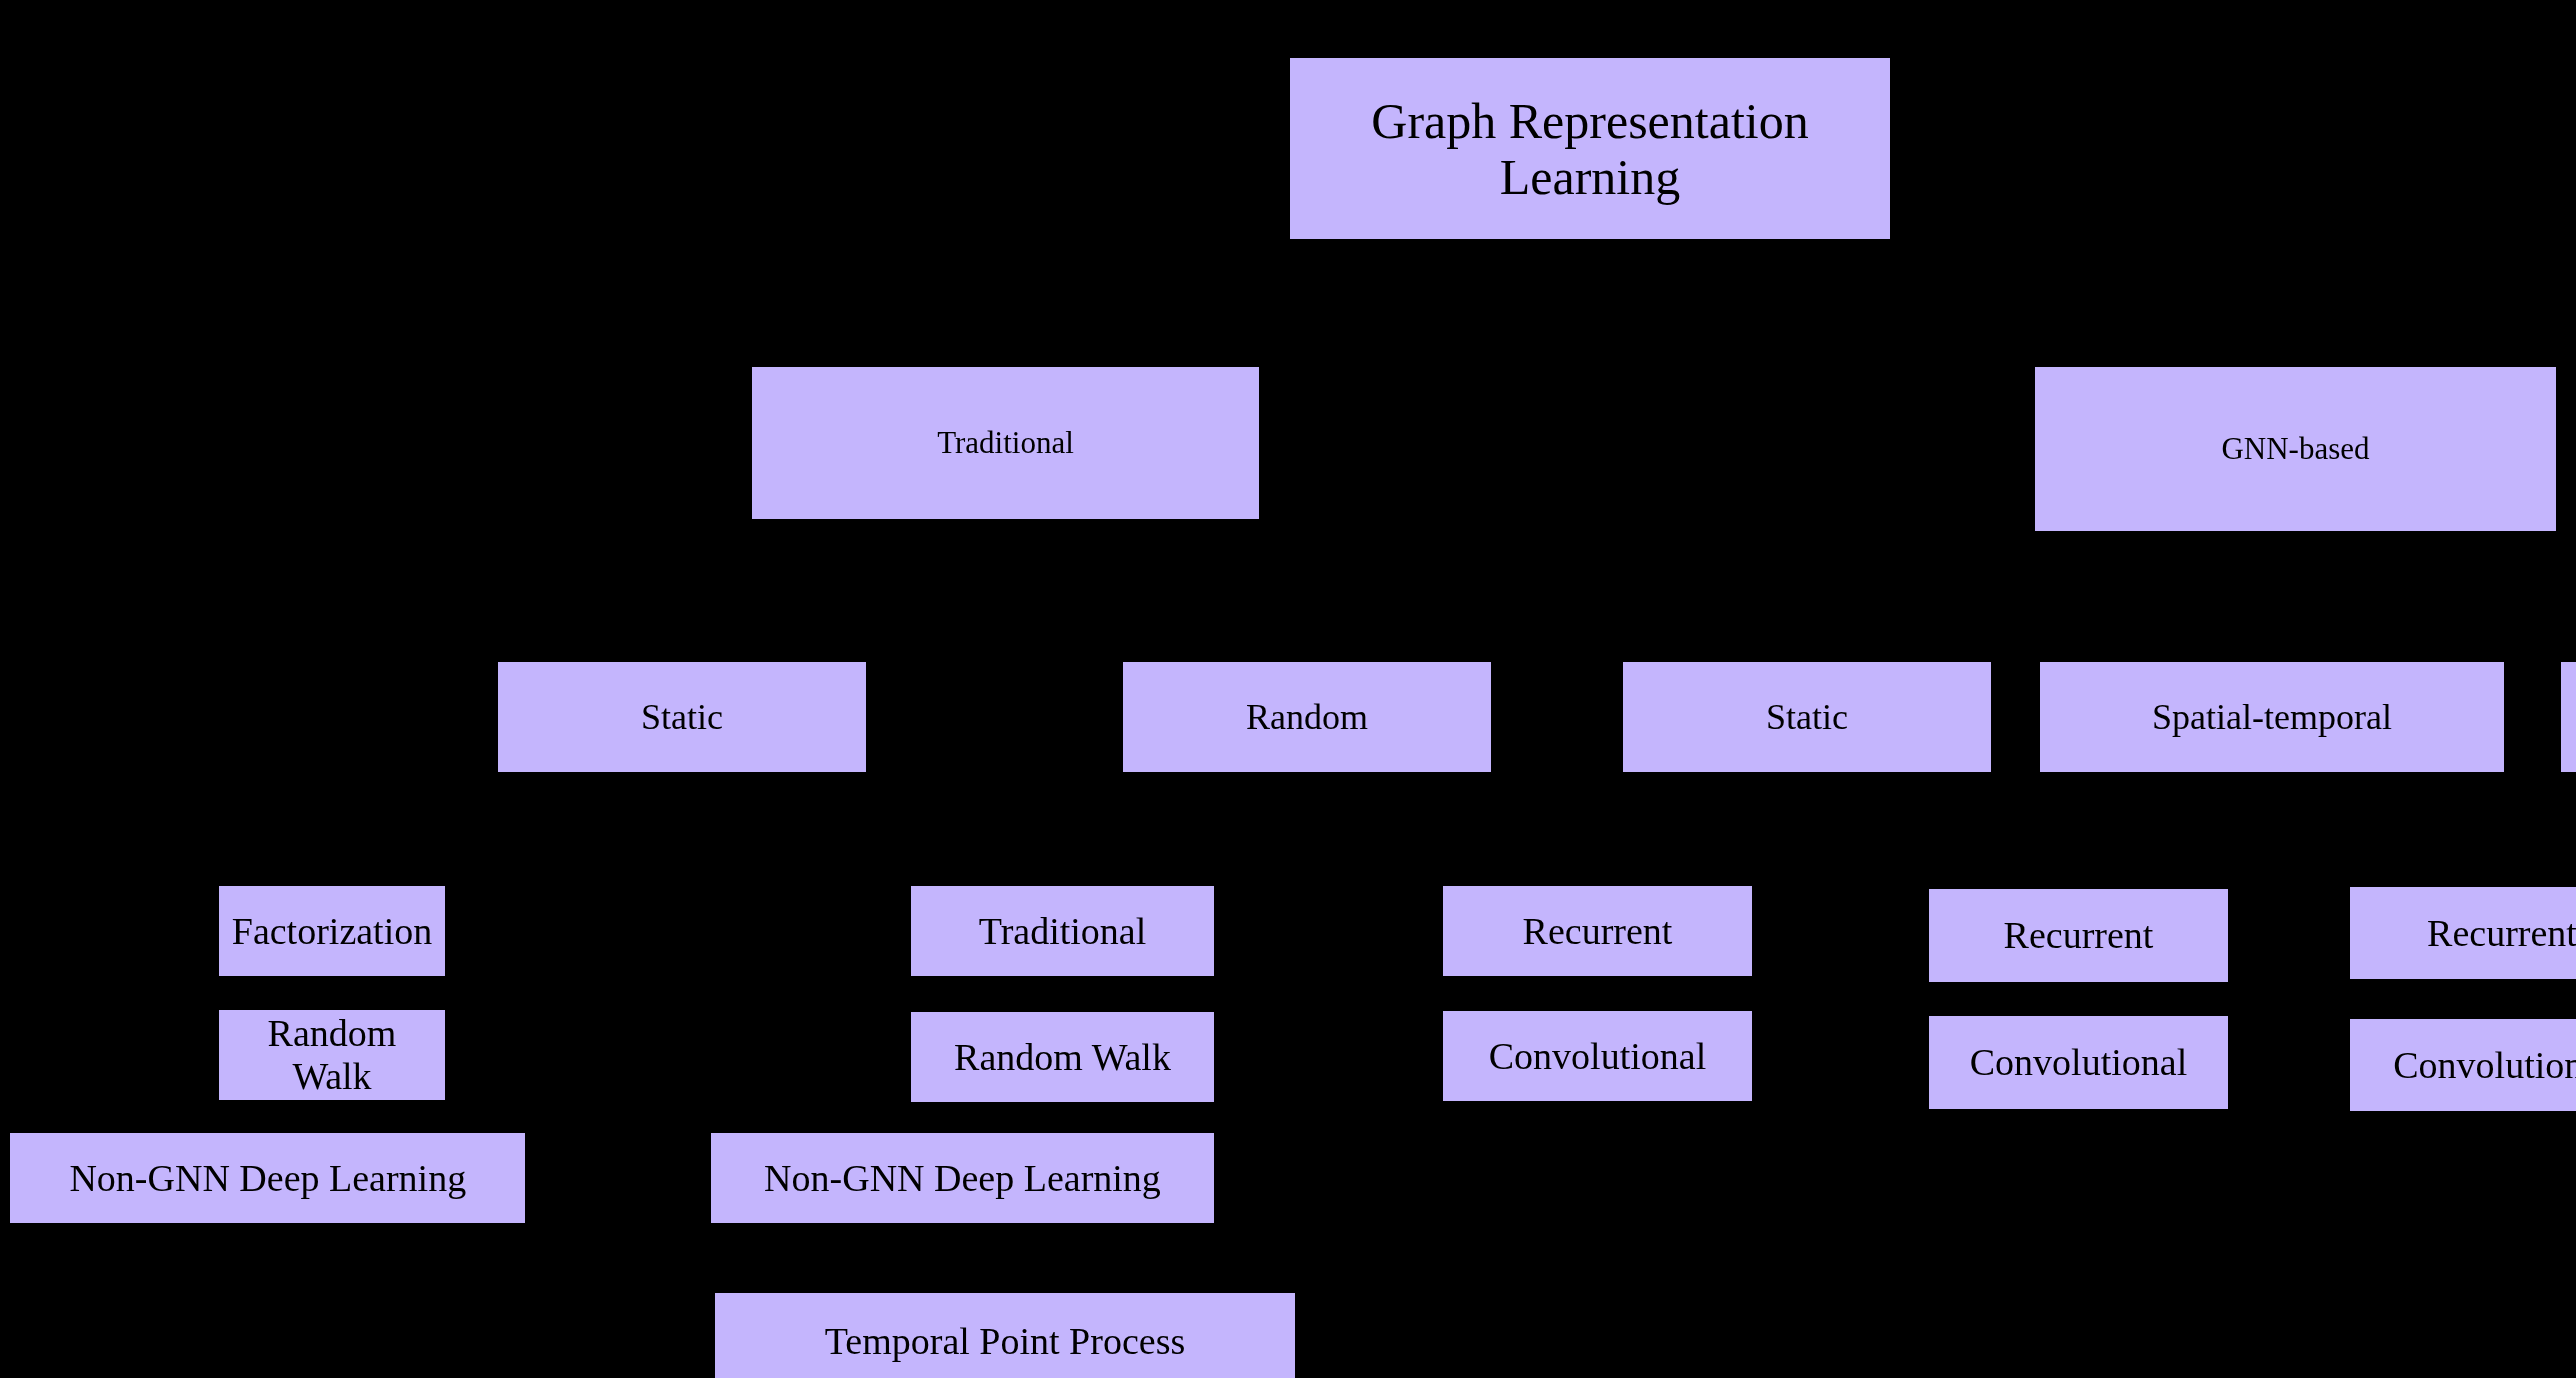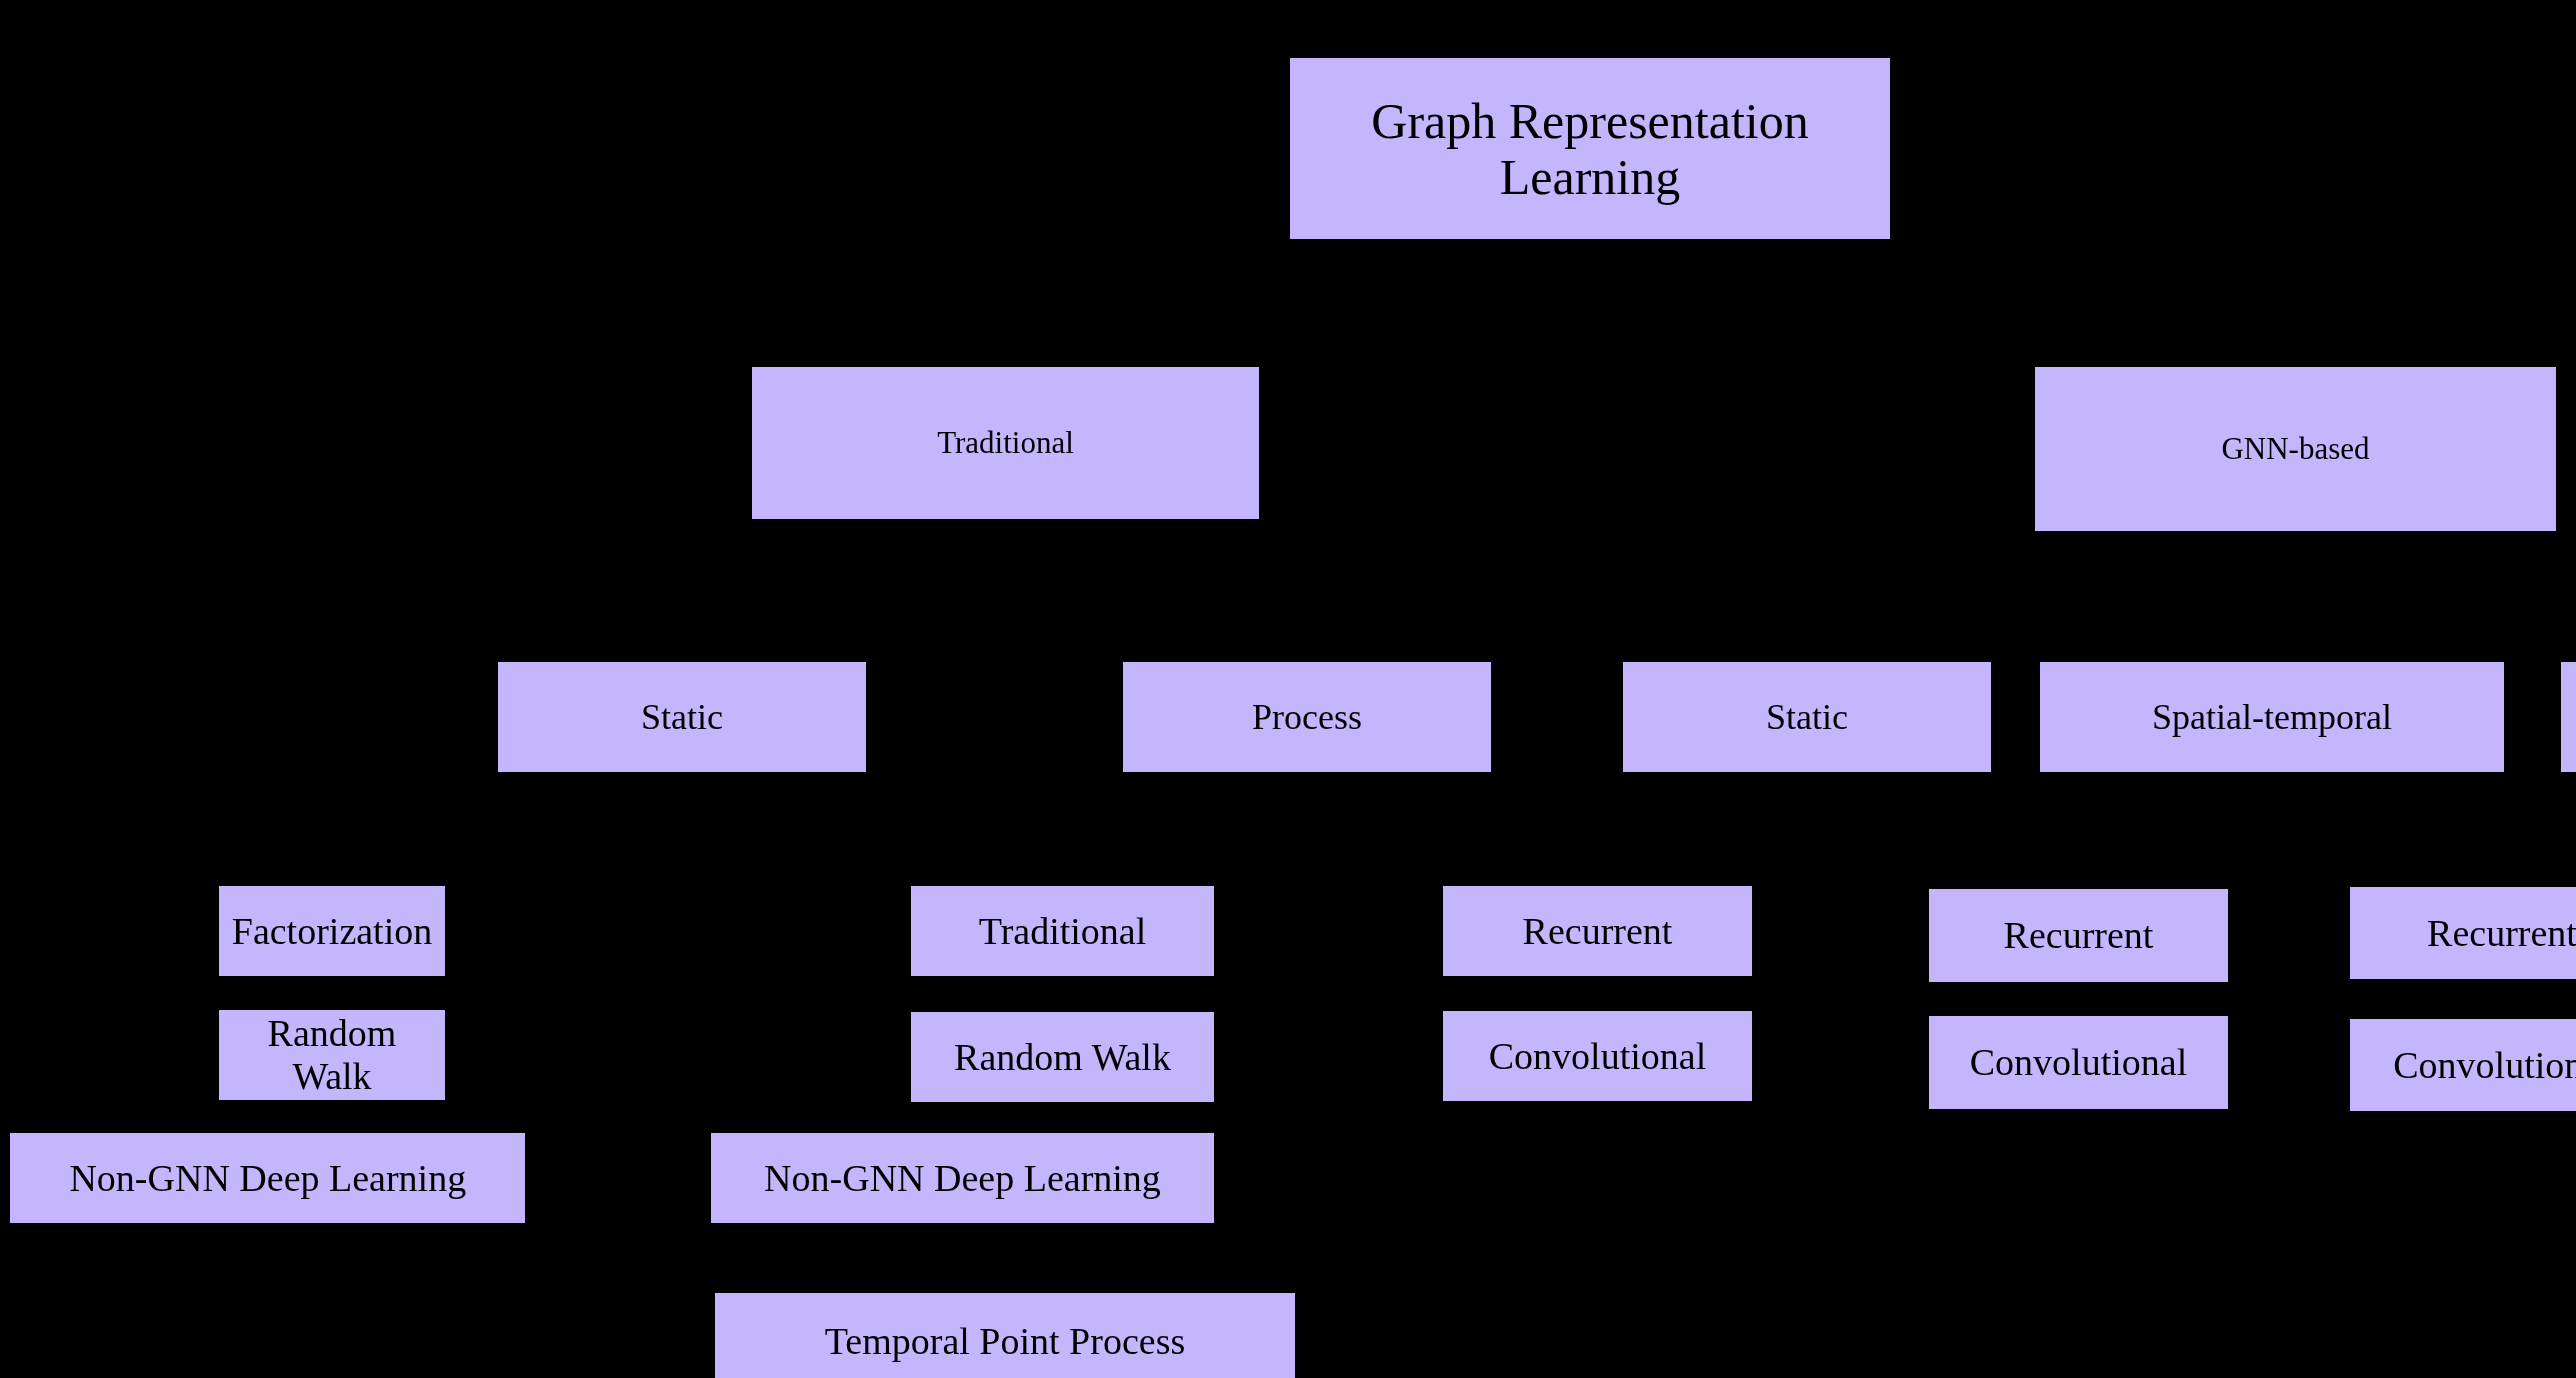--- a/index.html
+++ b/index.html
@@ -33,21 +33,21 @@
 </head>
 <body>
 
 <div id="stage">
 
 <div class="node lvl-root" style="left: 1290px; top: 58px; width: 600px; height: 181px;">Graph Representation
 Learning</div>
     <div class="node lvl-2" style="left: 752px; top: 367px; width: 507px; height: 152px;">Traditional</div>
     <div class="node lvl-2" style="left: 2035px; top: 367px; width: 521px; height: 164px;">GNN-based</div>
     <div class="node lvl-3" style="left: 498px; top: 662px; width: 368px; height: 110px;">Static</div>
-    <div class="node lvl-3" style="left: 1123px; top: 662px; width: 368px; height: 110px;">Process</div>
+    <div class="node lvl-3" style="left: 1123px; top: 662px; width: 368px; height: 110px;">Random</div>
     <div class="node lvl-3" style="left: 1623px; top: 662px; width: 368px; height: 110px;">Static</div>
     <div class="node lvl-3" style="left: 2040px; top: 662px; width: 464px; height: 110px;">Spatial-temporal</div>
     <div class="node lvl-3" style="left: 2561px; top: 662px; width: 367px; height: 110px;">Dynamic</div>
     <div class="node lvl-leaf" style="left: 219px; top: 886px; width: 226px; height: 90px;">Factorization</div>
     <div class="node lvl-leaf" style="left: 219px; top: 1010px; width: 226px; height: 90px;">Random Walk</div>
     <div class="node lvl-leaf" style="left: 10.3px; top: 1133px; width: 515px; height: 90px;">Non-GNN Deep Learning</div>
     <div class="node lvl-leaf" style="left: 911px; top: 886px; width: 303px; height: 90px;">Traditional</div>
     <div class="node lvl-leaf" style="left: 911px; top: 1012px; width: 303px; height: 90px;">Random Walk</div>
     <div class="node lvl-leaf" style="left: 711px; top: 1133px; width: 503px; height: 90px;">Non-GNN Deep Learning</div>
     <div class="node lvl-leaf" style="left: 715px; top: 1263px; width: 580px; height: 97px; margin-top: 30px;">Temporal Point Process</div>

